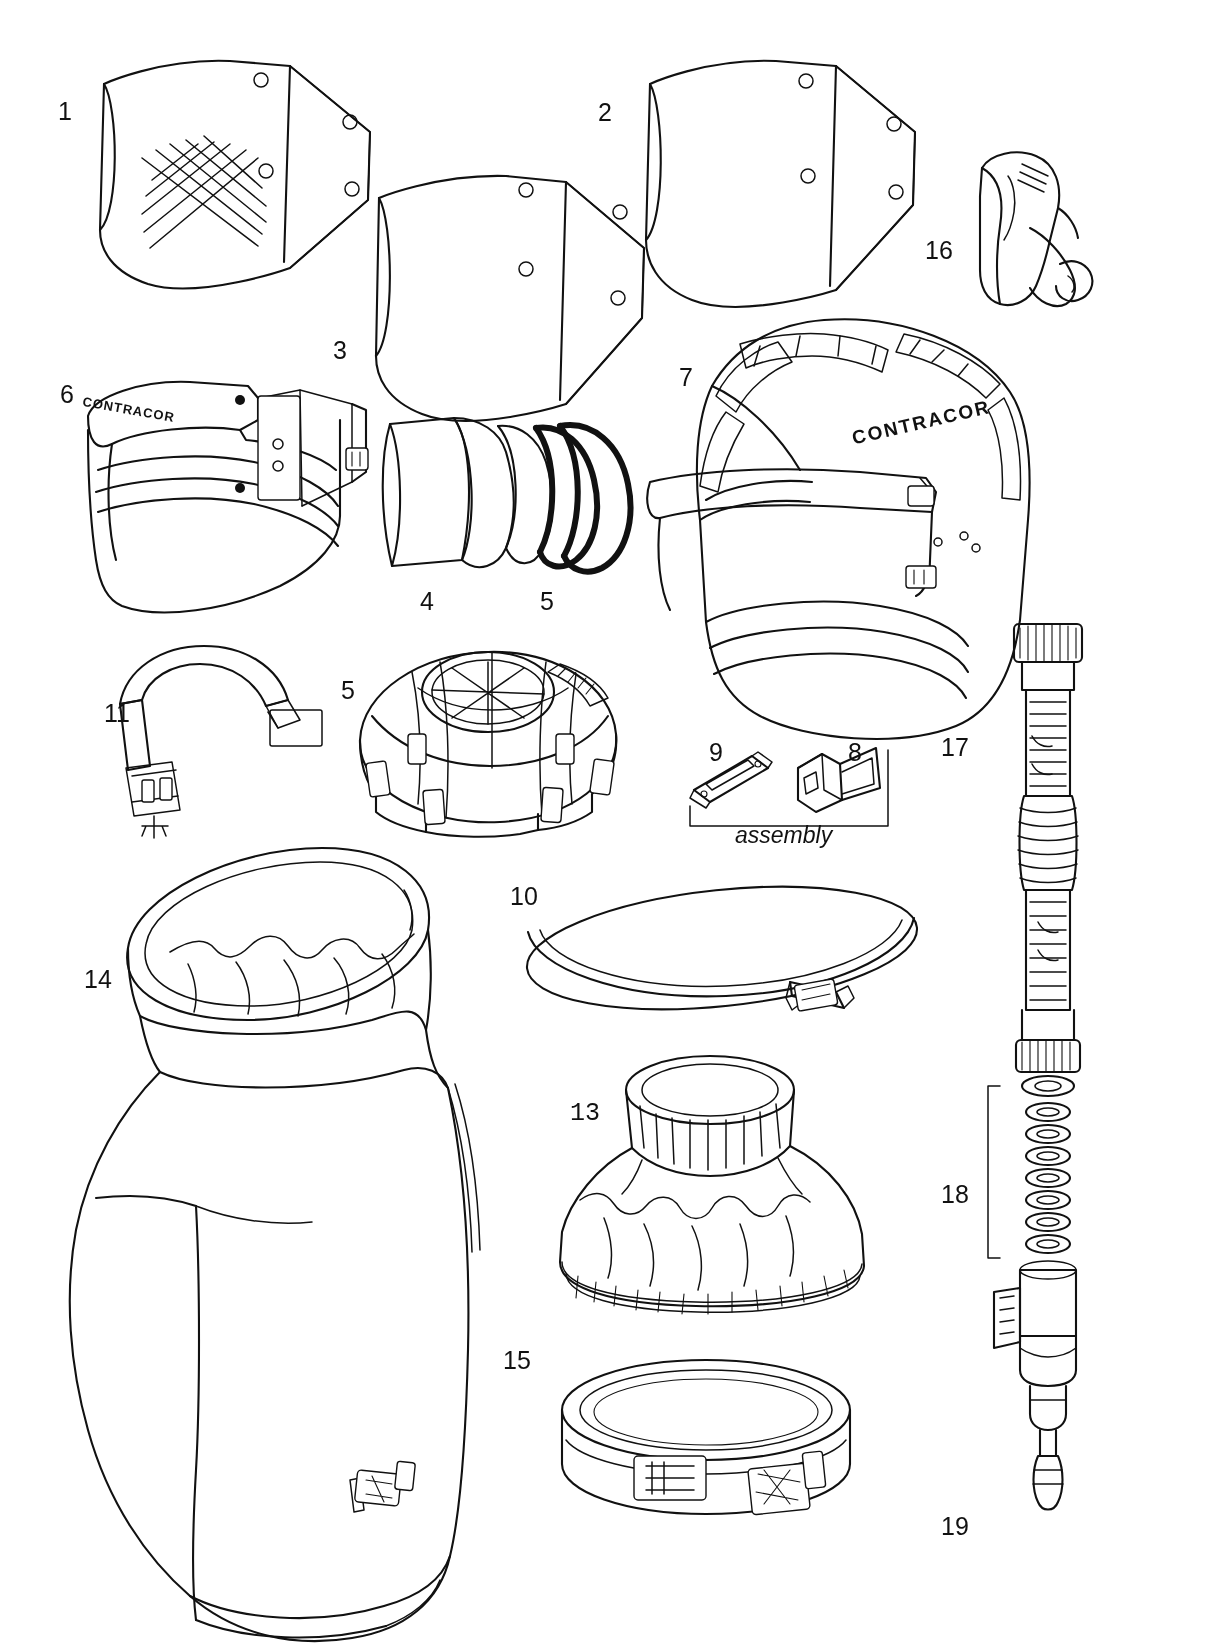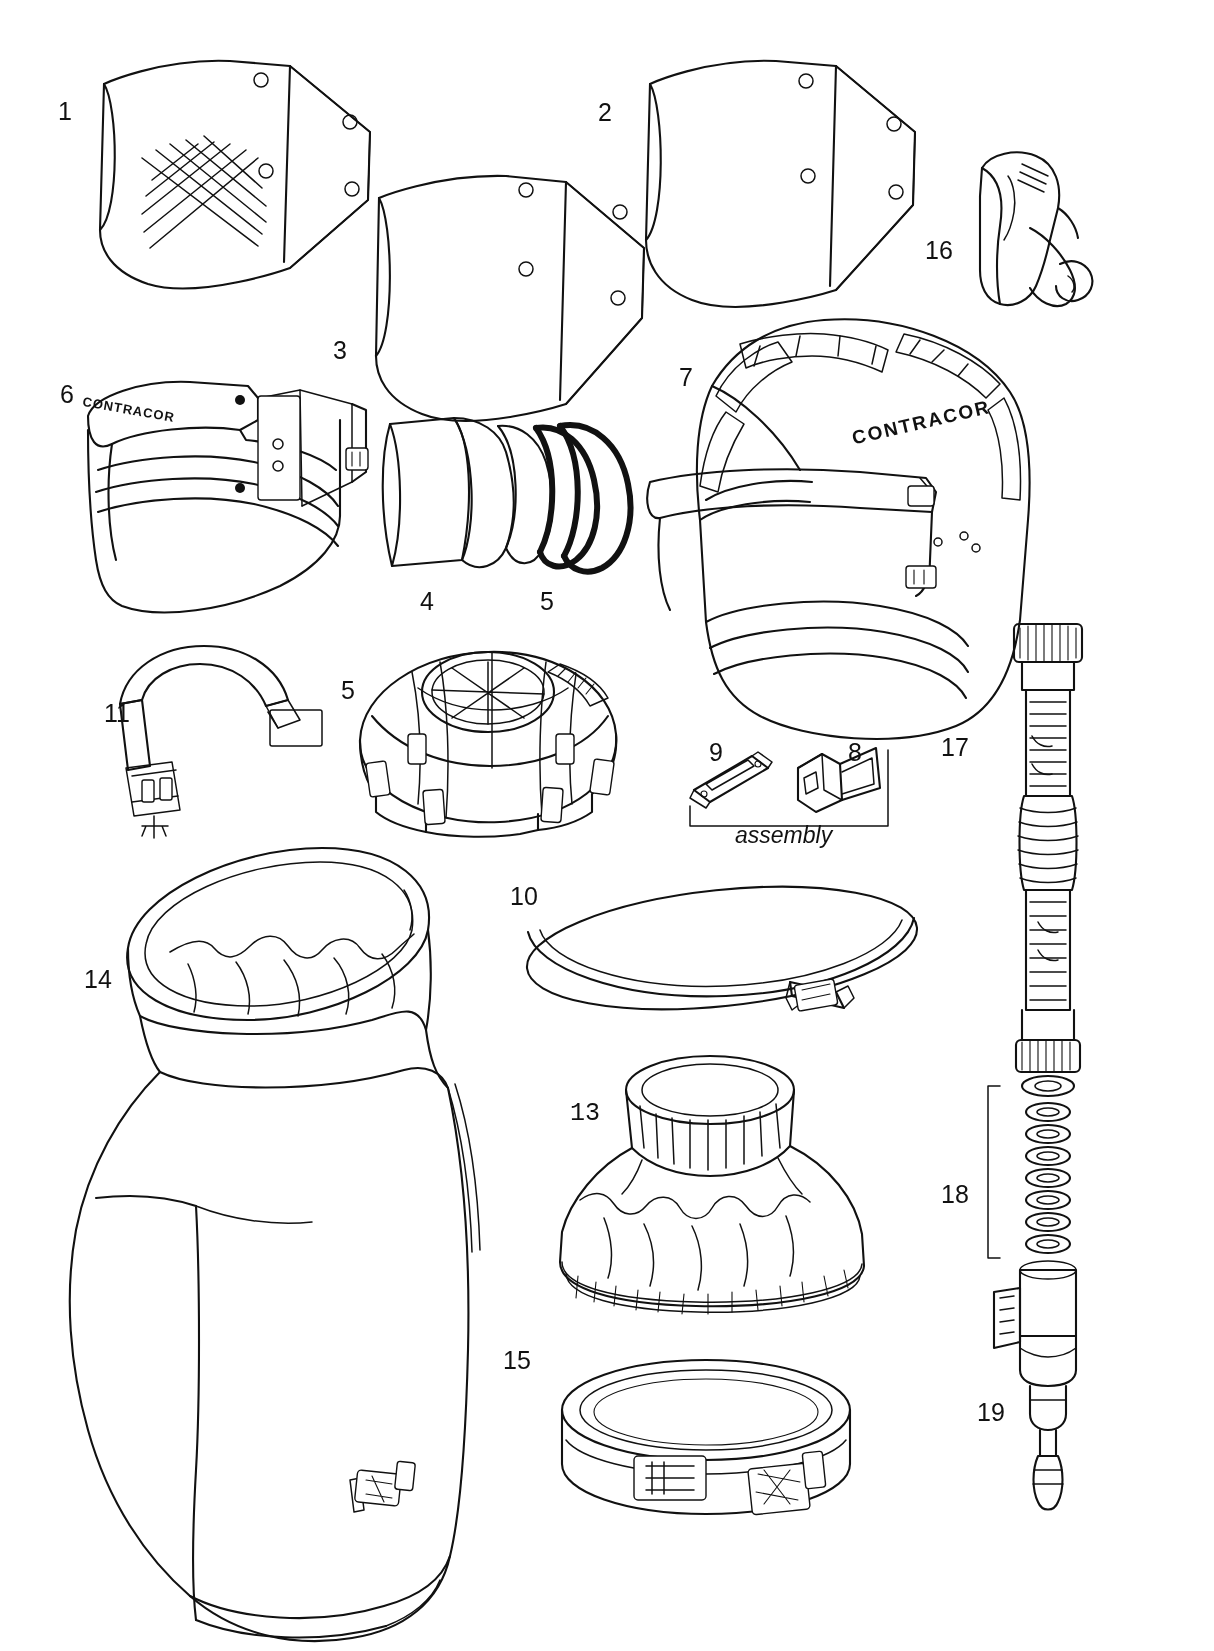--- a/index.html
+++ b/index.html
@@ -413,21 +413,21 @@
   <div class="callout" style="left:709px; top:740px;">9</div>
   <div class="callout" style="left:510px; top:884px;">10</div>
   <div class="callout" style="left:104px; top:701px;">11</div>
   <div class="callout" style="left:341px; top:678px;">5</div>
   <div class="callout" style="left:570px; top:1101px;font-family:Liberation Mono, monospace;">13</div>
   <div class="callout" style="left:84px;  top:923px;margin-top:44px;">14</div>
   <div class="callout" style="left:503px; top:1348px;">15</div>
   <div class="callout" style="left:925px; top:238px;">16</div>
   <div class="callout" style="left:941px; top:735px;">17</div>
   <div class="callout" style="left:941px; top:1182px;">18</div>
-  <div class="callout" style="left:941px; top:1400px;margin-left:36px;">19</div>
+  <div class="callout" style="left:941px; top:1514px;">19</div>
 
   <div class="assembly-label" style="left:735px; top:822px;">assembly</div>
 
   <div class="brandmark" style="left:850px; top:428px; transform:rotate(-13deg); transform-origin:left top; font-size:19px; letter-spacing:2px;">CONTRACOR</div>
 
   <div class="brandmark" style="left:84px; top:394px; transform:rotate(10deg); transform-origin:left top; font-size:13px; letter-spacing:1px;">CONTRACOR</div>
 
 </div>
 
 </body></html>

